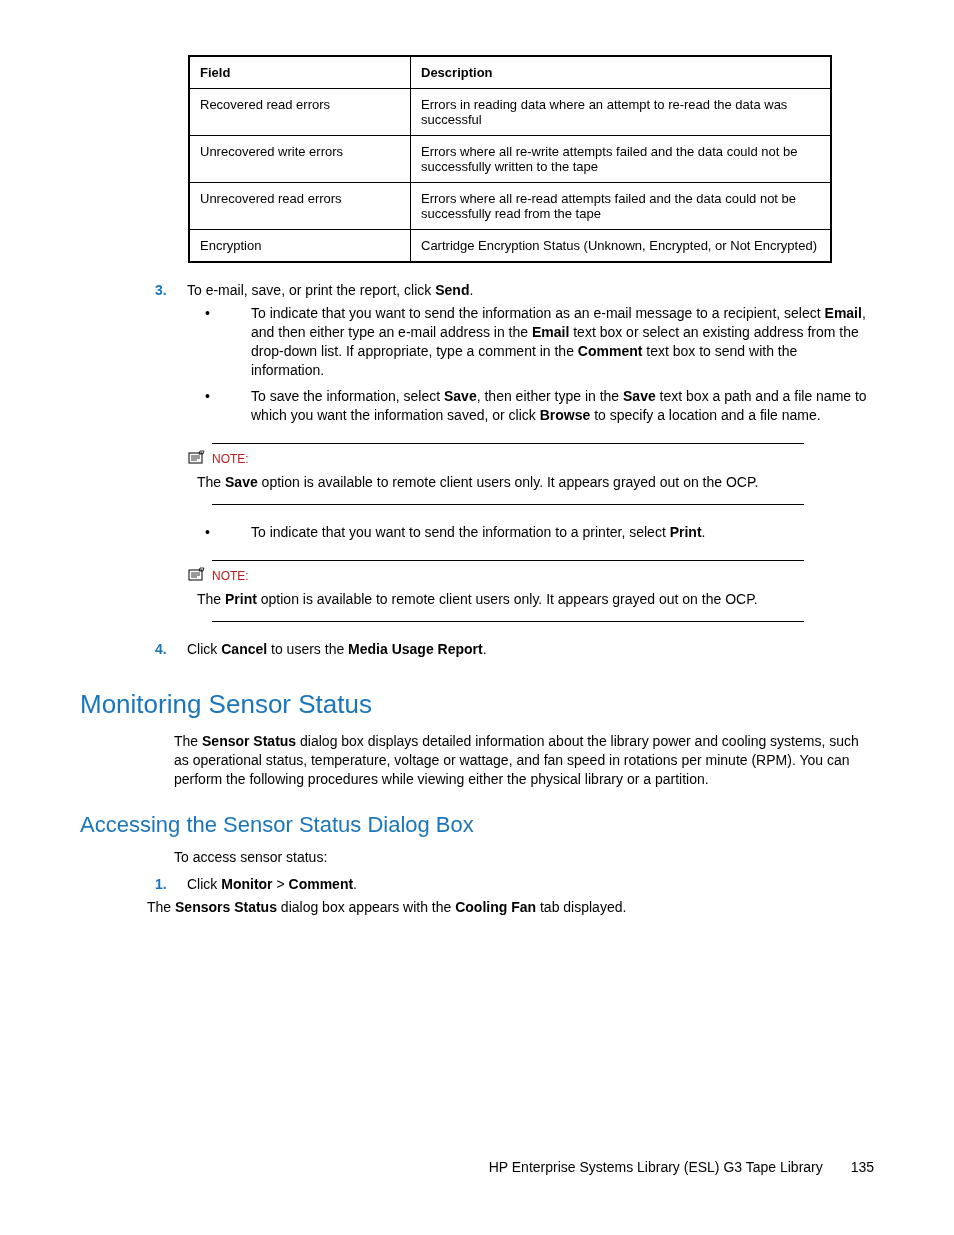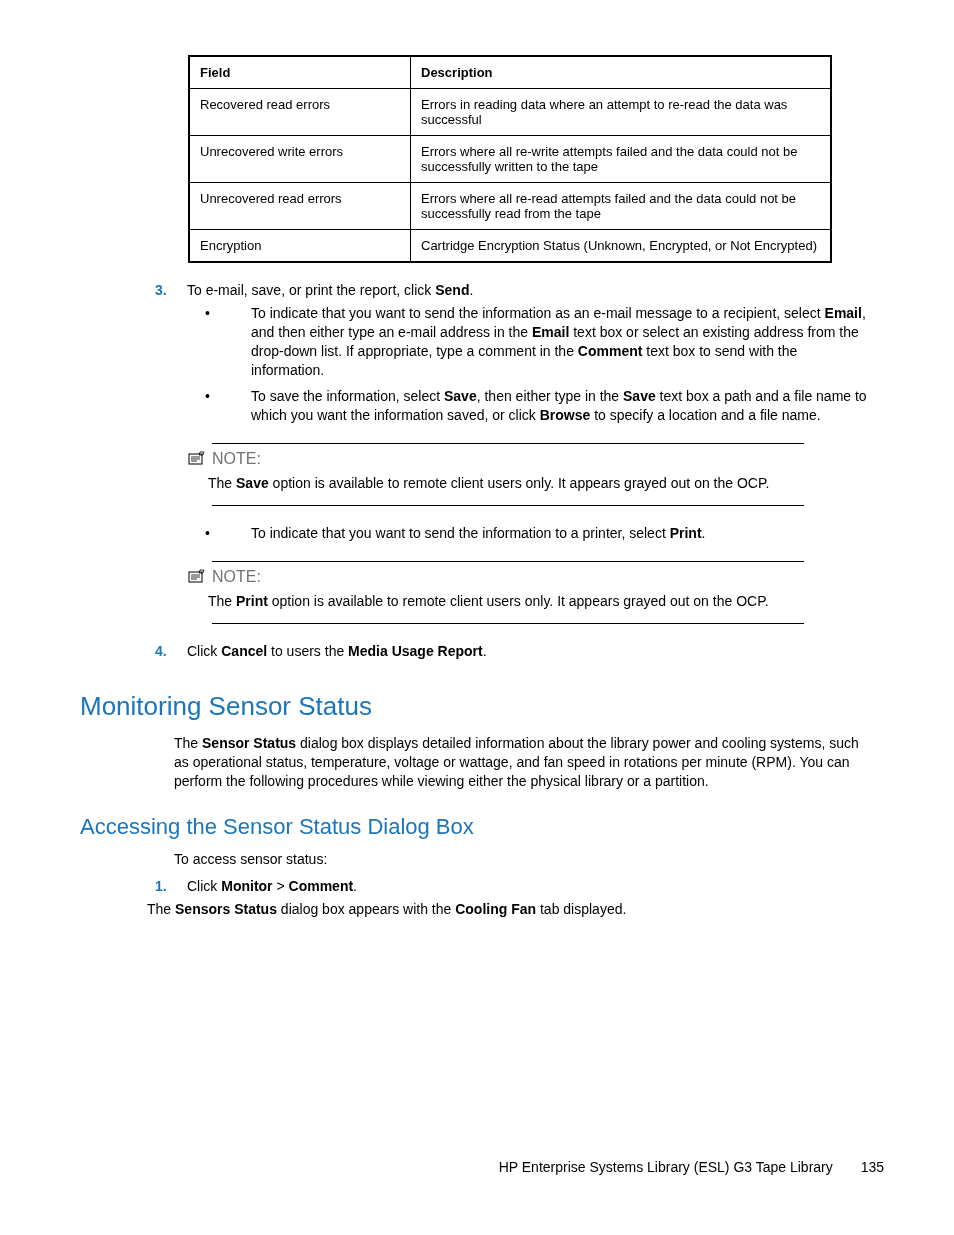--- a/index.html
+++ b/index.html
@@ -93,25 +93,25 @@
   .note-block .note-head {
     display: flex;
     align-items: center;
     padding-top: 6px;
   }
   .note-block .note-icon {
     width: 24px;
     flex-shrink: 0;
   }
   .note-block .note-label {
-    color: #737373;
-    font-size: 16px;
+    color: #b91c1c;
+    font-size: 12px;
   }
   .note-block .note-body {
-    margin-left: 20px;
+    margin-left: 9px;
     padding: 6px 0 12px 0;
     line-height: 1.35;
   }
   .h1 {
     color: #1a75bb;
     font-size: 26px;
     font-weight: normal;
     margin: 30px 0 12px 0;
   }
   .h2 {
@@ -121,21 +121,21 @@
     margin: 24px 0 10px 0;
   }
   .body-para {
     margin-left: 94px;
     line-height: 1.35;
     margin-bottom: 8px;
   }
   .footer {
     position: absolute;
     bottom: 60px;
-    right: 70px;
+    right: 80px;
     font-size: 14px;
   }
   .footer .pnum {
     margin-left: 24px;
   }
 </style>
 </head>
 <body>
 
 <div class="page">

